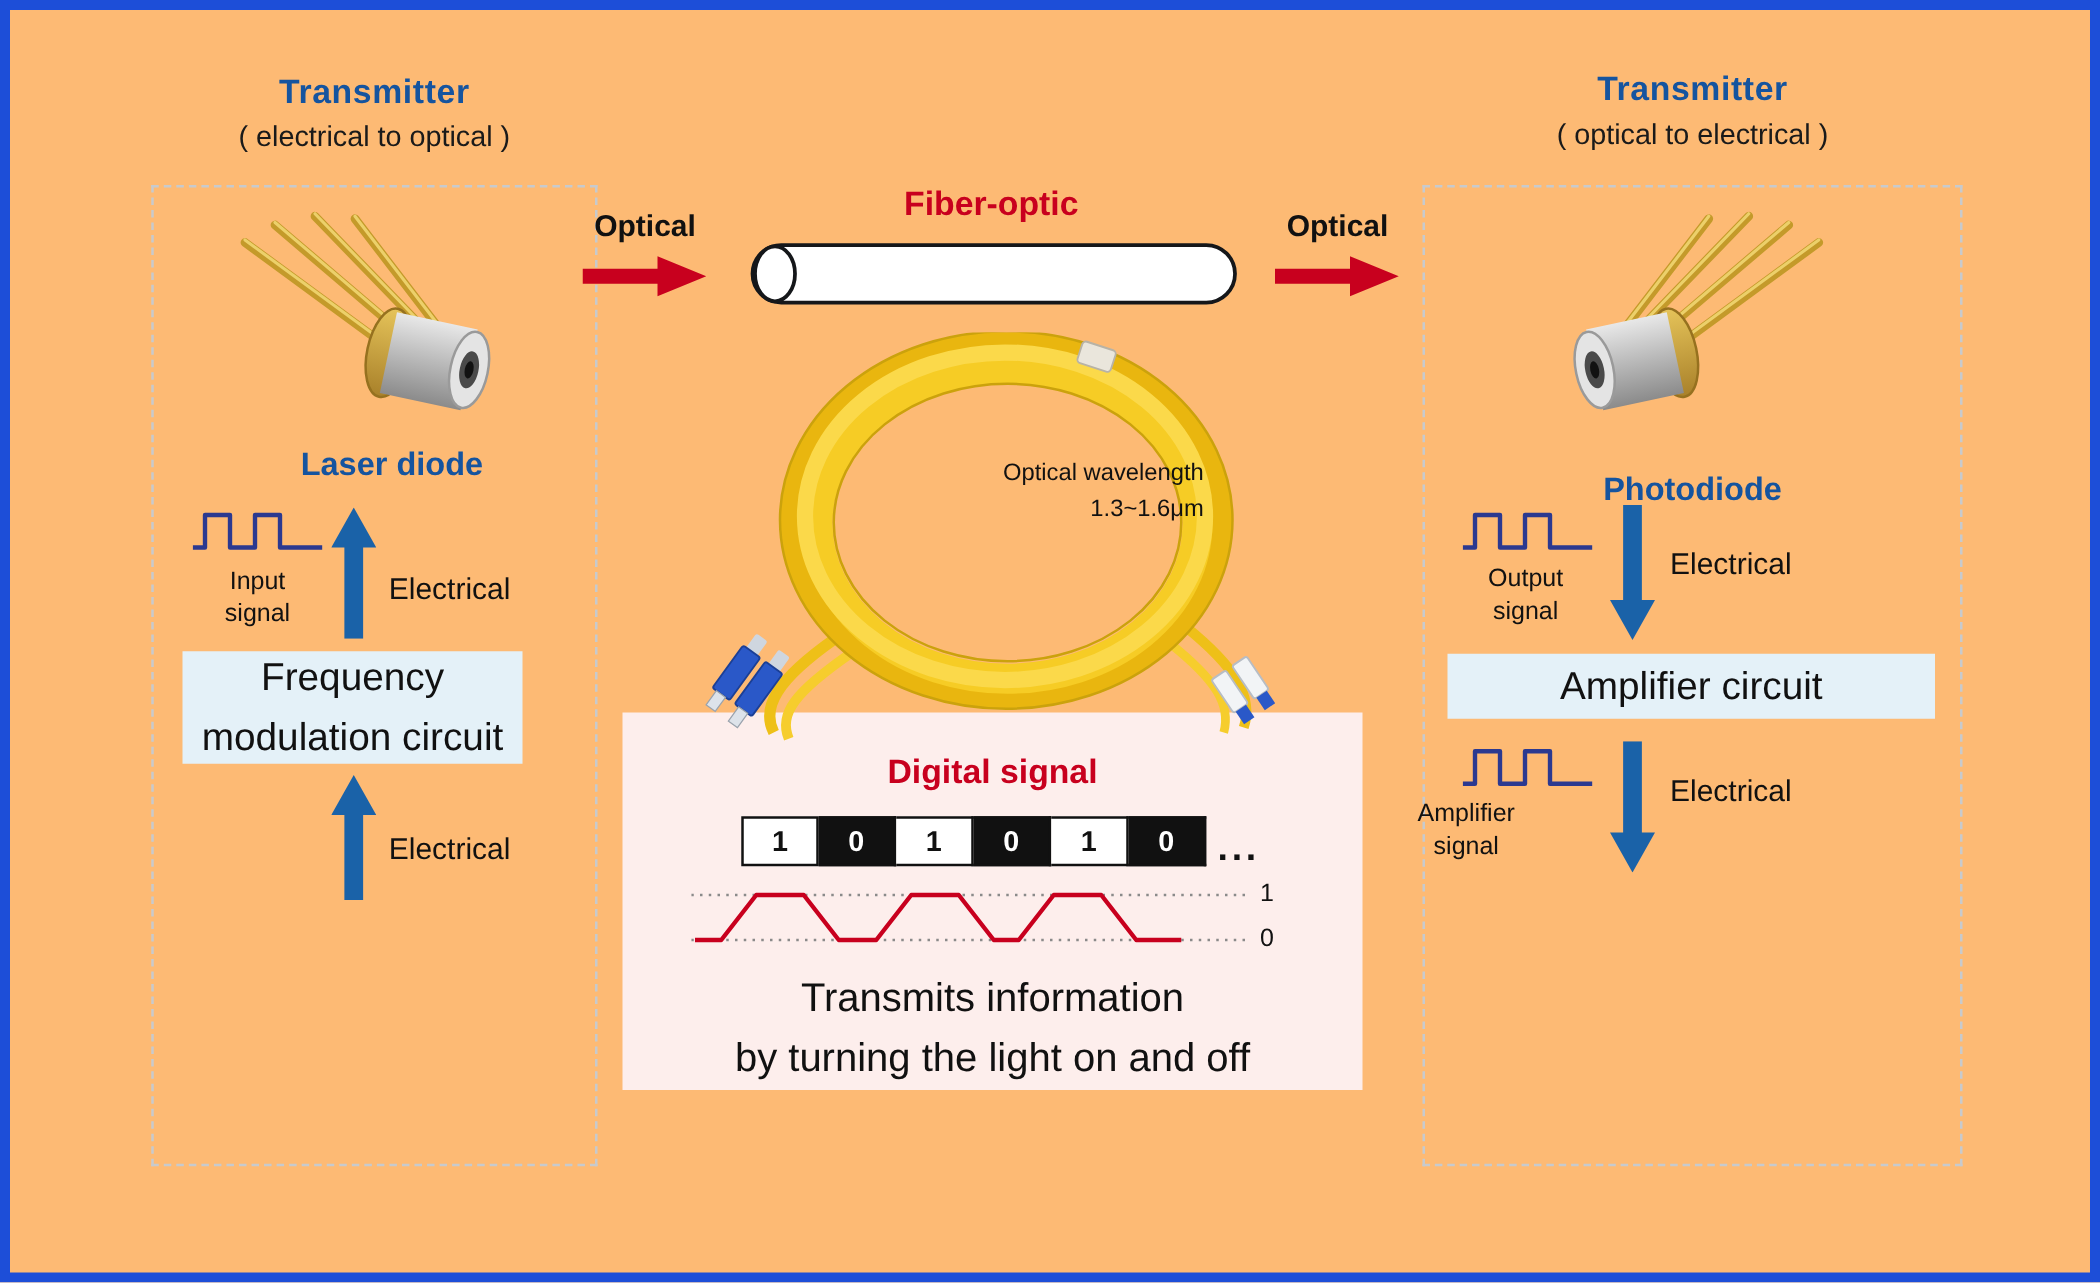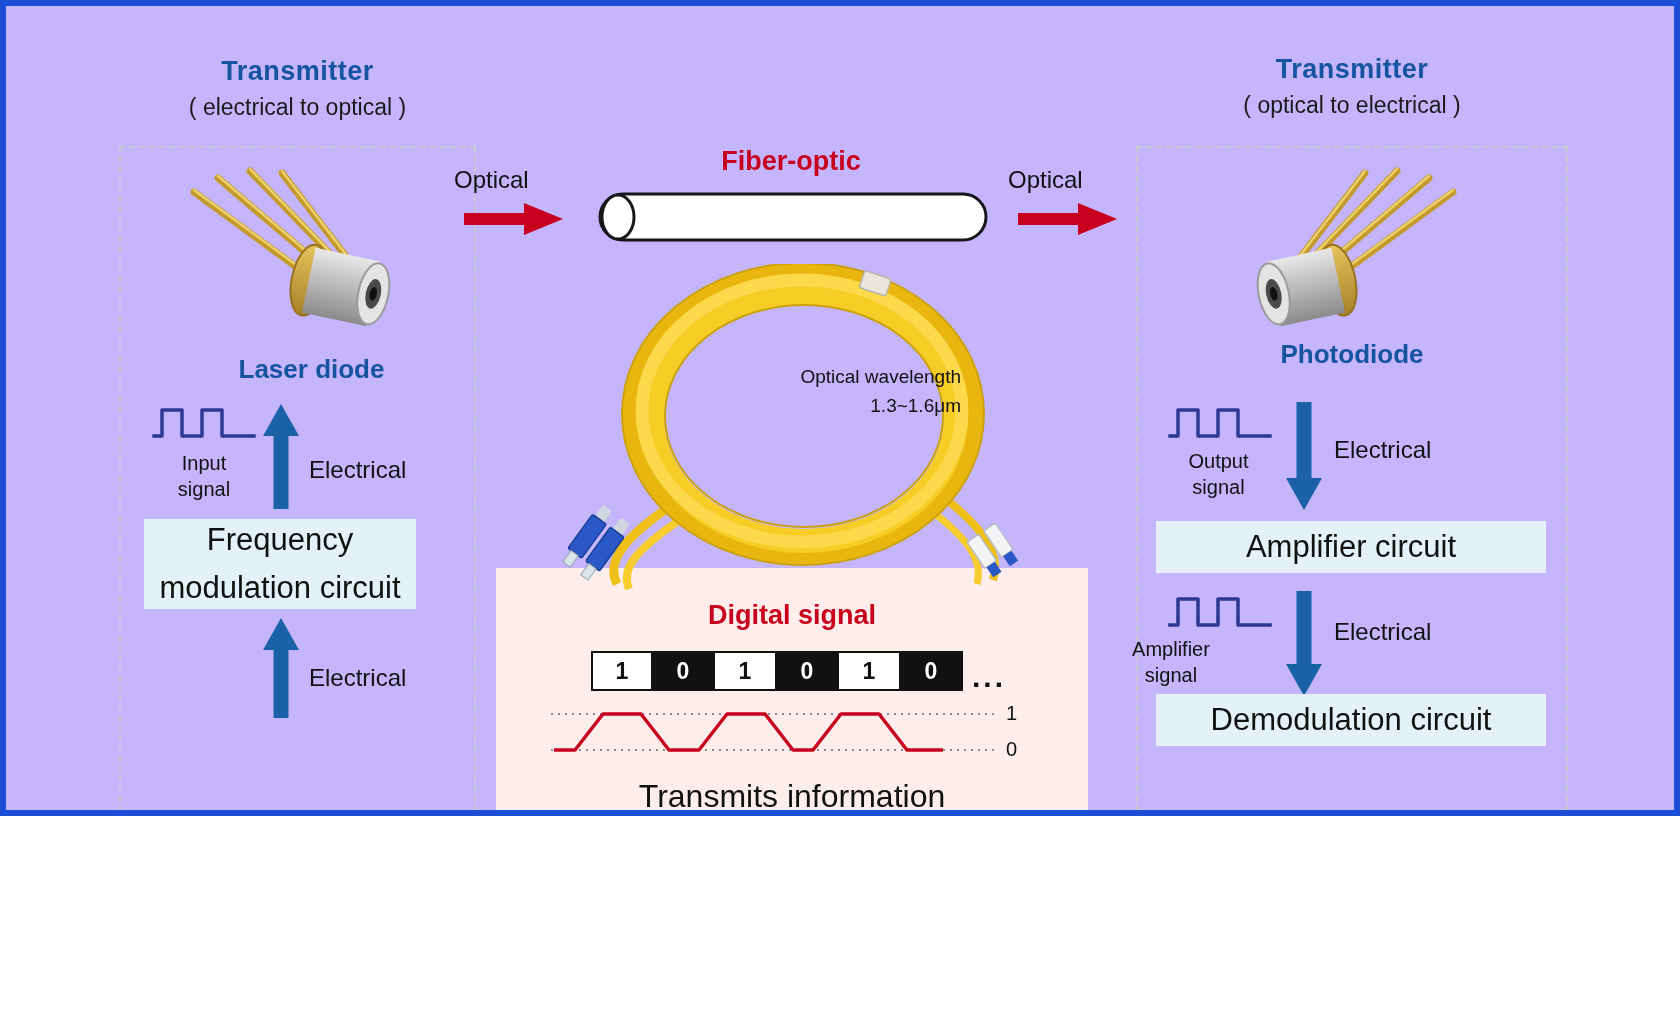--- a/index.html
+++ b/index.html
@@ -1,29 +1,29 @@
 <!DOCTYPE html>
 <html><head>
 <meta charset="utf-8">
 <style>
   *{margin:0;padding:0;box-sizing:border-box}
   html,body{background:#fff}
   body{font-family:"Liberation Sans","DejaVu Sans",sans-serif;color:#111}
-  .canvas{position:relative;width:1680px;height:816px;background:#c4b5fd;border:6px solid #1d4ed8;overflow:hidden}
+  .canvas{position:relative;width:1680px;height:1026px;background:#fdba74;border:8px solid #1d4ed8;overflow:hidden}
   .abs{position:absolute}
   .heading{position:absolute;text-align:center}
   .h-blue{font-size:27px;font-weight:bold;color:#15549f;letter-spacing:.5px}
   .h-sub{font-size:23px;color:#1a1a1a;margin-top:7px}
   .h-red{position:absolute;text-align:center;font-size:27px;font-weight:bold;color:#c8001e}
   .dashed{position:absolute;border:2px dashed #c7cacd;background:transparent}
   .comp-label{position:absolute;text-align:center;font-size:26px;font-weight:bold;color:#15549f}
   .small-label{position:absolute;text-align:center;font-size:20px;color:#111;line-height:1.3;white-space:pre-line}
   .elec{position:absolute;font-size:24px;color:#111}
   .bluebox{position:absolute;background:#e4f1f8;display:flex;align-items:center;justify-content:center;text-align:center;font-size:31px;color:#111;white-space:pre-line;line-height:1.55}
-  .optical{position:absolute;font-size:24px;color:#111;font-weight:400}
+  .optical{position:absolute;font-size:24px;color:#111;text-align:center;font-weight:700}
   .pinkpanel{position:absolute;background:#fdeeec;z-index:1}
   .coil{z-index:2}
   .wavelength{position:absolute;text-align:right;font-size:19px;color:#111;white-space:pre-line;line-height:1.55;z-index:3}
   .bits{position:absolute;display:flex;z-index:2}
   .bit{width:62px;height:40px;border:2px solid #111;border-left:none;display:flex;align-items:center;justify-content:center;font-size:23px;font-weight:bold}
   .bit:first-child{border-left:2px solid #111}
   .b1{background:#fff;color:#111}
   .b0{background:#111;color:#fff}
   .dots{position:absolute;font-size:30px;font-weight:bold;color:#111;letter-spacing:3px;z-index:2}
   .lvl{position:absolute;font-size:20px;color:#111;z-index:2}
@@ -199,21 +199,21 @@
     </g>
     <g transform="rotate(-12 95 125)">
       <ellipse cx="128" cy="125" rx="17" ry="36" fill="url(#goldG)" stroke="#96711f" stroke-width="2"></ellipse>
       <rect x="62" y="92" width="66" height="66" fill="url(#metalH)"></rect>
       <ellipse cx="62" cy="125" rx="15" ry="31" fill="#e4e4e4" stroke="#9a9a9a" stroke-width="2"></ellipse>
       <ellipse cx="62" cy="125" rx="7.5" ry="15" fill="#4a4a4a"></ellipse>
       <ellipse cx="62" cy="125" rx="3.5" ry="7" fill="#111"></ellipse>
     </g>
   </svg>
 
-  <div class="comp-label" style="left:1130px;top:333px;width:432px">Photodiode</div>
+  <div class="comp-label" style="left:1130px;top:368px;width:432px">Photodiode</div>
 
   <svg class="abs" style="left:1162px;top:396px" width="105" height="40" viewBox="0 0 105 40">
     <polyline class="wave" points="2,34 10,34 10,8 30,8 30,34 50,34 50,8 70,8 70,34 102,34"></polyline>
   </svg>
   <div class="small-label" style="left:1150px;top:442px;width:125px">Output
 signal</div>
 
   <svg class="abs" style="left:1280px;top:396px" width="36" height="108" viewBox="0 0 36 108">
     <polygon class="bluefill" points="10.5,0 25.5,0 25.5,76 36,76 18,108 0,76 10.5,76"></polygon>
   </svg>
@@ -225,15 +225,14 @@
     <polyline class="wave" points="2,34 10,34 10,8 30,8 30,34 50,34 50,8 70,8 70,34 102,34"></polyline>
   </svg>
   <div class="small-label" style="left:1100px;top:630px;width:130px">Amplifier
 signal</div>
 
   <svg class="abs" style="left:1280px;top:585px" width="36" height="105" viewBox="0 0 36 105">
     <polygon class="bluefill" points="10.5,0 25.5,0 25.5,73 36,73 18,105 0,73 10.5,73"></polygon>
   </svg>
   <div class="elec" style="left:1328px;top:612px">Electrical</div>
 
-  <div class="bluebox" style="left:1150px;top:688px;width:390px;height:52px">Demodulation circuit</div>
 
 </div>
 
 </body></html>

